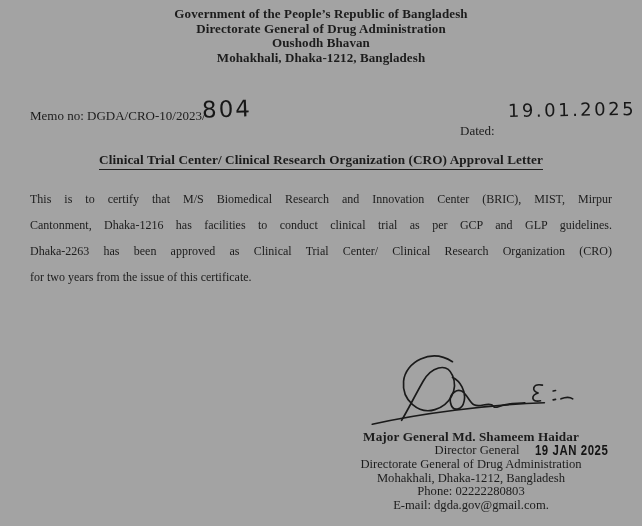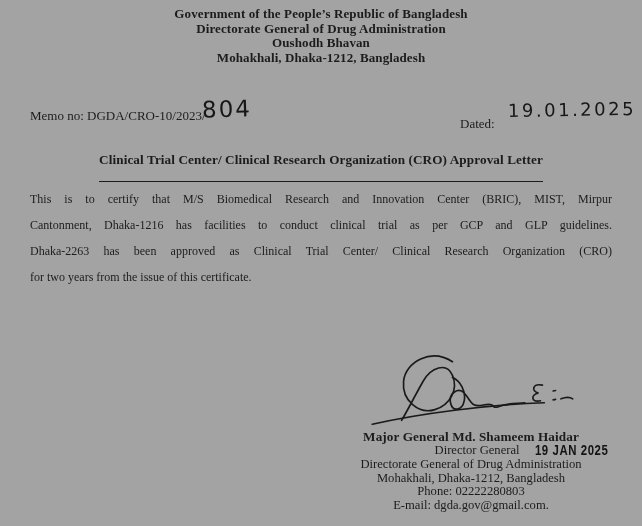--- a/index.html
+++ b/index.html
@@ -30,41 +30,41 @@
   .memo-label { position: absolute; left: 0; top: 8px; white-space: nowrap; }
   .memo-number {
     position: absolute; left: 172px; top: -4px;
     font-family: "DejaVu Sans", sans-serif;
     font-size: 23px;
     letter-spacing: 2px;
     color: #171717;
     transform: rotate(-2deg);
     white-space: nowrap;
   }
-  .dated-label { position: absolute; left: 430px; top: 16px; white-space: nowrap; }
+  .dated-label { position: absolute; left: 430px; top: 23px; white-space: nowrap; }
   .dated-value {
     position: absolute; left: 478px; top: -1px;
     font-family: "DejaVu Sans", sans-serif;
     font-size: 18px;
     letter-spacing: 2.5px;
     color: #171717;
     transform: rotate(-1deg);
     white-space: nowrap;
   }
   .title-row {
     position: absolute;
     top: 150px; left: 0; right: 0;
     text-align: center;
   }
   .title-text {
     display: inline-block;
     font-weight: bold;
     font-size: 13.2px;
     border-bottom: 1.6px solid #1c1c1c;
-    padding-bottom: 13px;
+    padding-bottom: 1px;
     letter-spacing: 0.1px;
   }
   .body-block {
     position: absolute;
     top: 186px; left: 30px;
     width: 582px;
     font-size: 12px;
   }
   .body-line {
     line-height: 26px;

